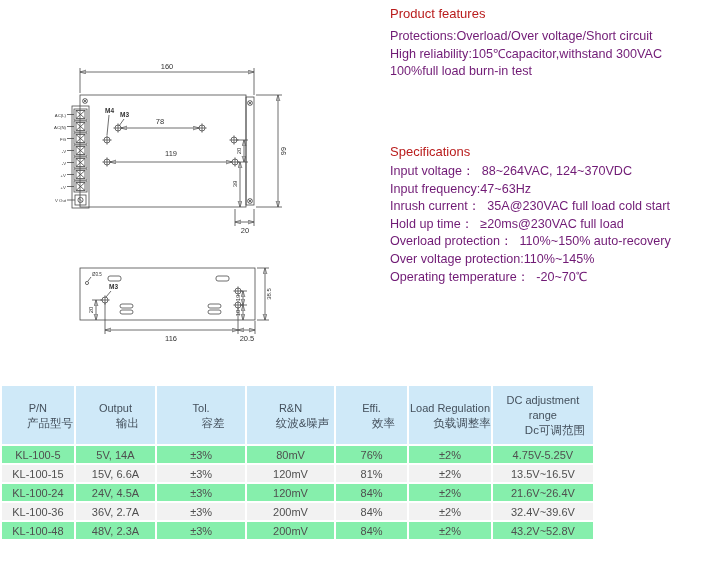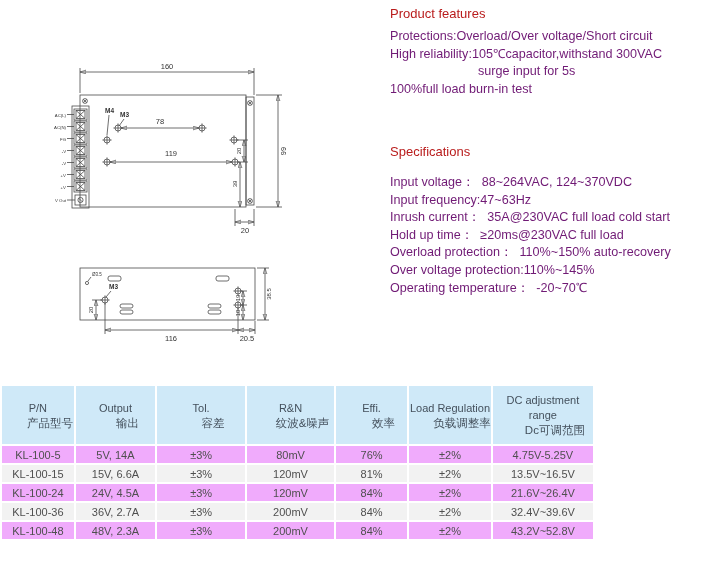--- a/index.html
+++ b/index.html
@@ -21,21 +21,21 @@
   .termtxt{font-size:4.3px;fill:#555;}
   .mlabel{font-size:6.5px;font-weight:bold;fill:#222;}
   .tiny{font-size:4.5px;}
 
   
   table.spec-table{position:absolute;left:0;top:384px;width:595px;
      border-collapse:separate;border-spacing:2px 2px;table-layout:fixed;}
   .spec-table th{background:#cfe9f8;color:#44505c;font-weight:normal;
      font-size:11px;line-height:15px;padding:7px 0 6px 0;text-align:center;vertical-align:middle;}
   .spec-table th .zh{font-size:11.5px;margin-left:24px;}
-  .spec-table td{background:#f0abfc;font-size:11px;color:#4f4f4f;
+  .spec-table td{background:#86efac;font-size:11px;color:#4f4f4f;
      text-align:center;height:17px;padding:0;}
   .spec-table tr:nth-child(even) td{background:#f2f2f2;}
 </style>
 </head>
 <body>
 
 <div class="page">
 
   <svg class="drawing" width="245" height="300" viewBox="0 0 245 300">
     <defs>
@@ -184,26 +184,25 @@
         <line x1="207" y1="270" x2="219" y2="270"></line>
       <line x1="215" y1="218" x2="215" y2="270" marker-start="url(#arr)" marker-end="url(#arr)"></line>
       <text class="dimtxt-s" x="221" y="244" text-anchor="middle" transform="rotate(-90 221 244)">38.5</text>
     </g>
   </svg>
 
   <div class="txtblock" style="left:390px;top:6px;">
     <p class="sec-title">Product features</p>
     <div class="txtline">Protections:Overload/Over voltage/Short circuit</div>
     <div class="txtline">High reliability:105℃capacitor,withstand 300VAC</div>
-    <div class="txtline indent">surge input for 5s</div>
     <div class="txtline">100%full load burn-in test</div>
   </div>
 
   <div class="txtblock" style="left:390px;top:144px;">
-    <p class="sec-title" style="margin-bottom:15px;">Specifications</p>
+    <p class="sec-title" style="margin-bottom:4px;">Specifications</p>
     <div class="txtline">Input voltage：  88~264VAC, 124~370VDC</div>
     <div class="txtline">Input frequency:47~63Hz</div>
     <div class="txtline">Inrush current：  35A@230VAC full load cold start</div>
     <div class="txtline">Hold up time：  ≥20ms@230VAC full load</div>
     <div class="txtline">Overload protection：  110%~150% auto-recovery</div>
     <div class="txtline">Over voltage protection:110%~145%</div>
     <div class="txtline">Operating temperature：  -20~70℃</div>
   </div>
 
   <table class="spec-table">

